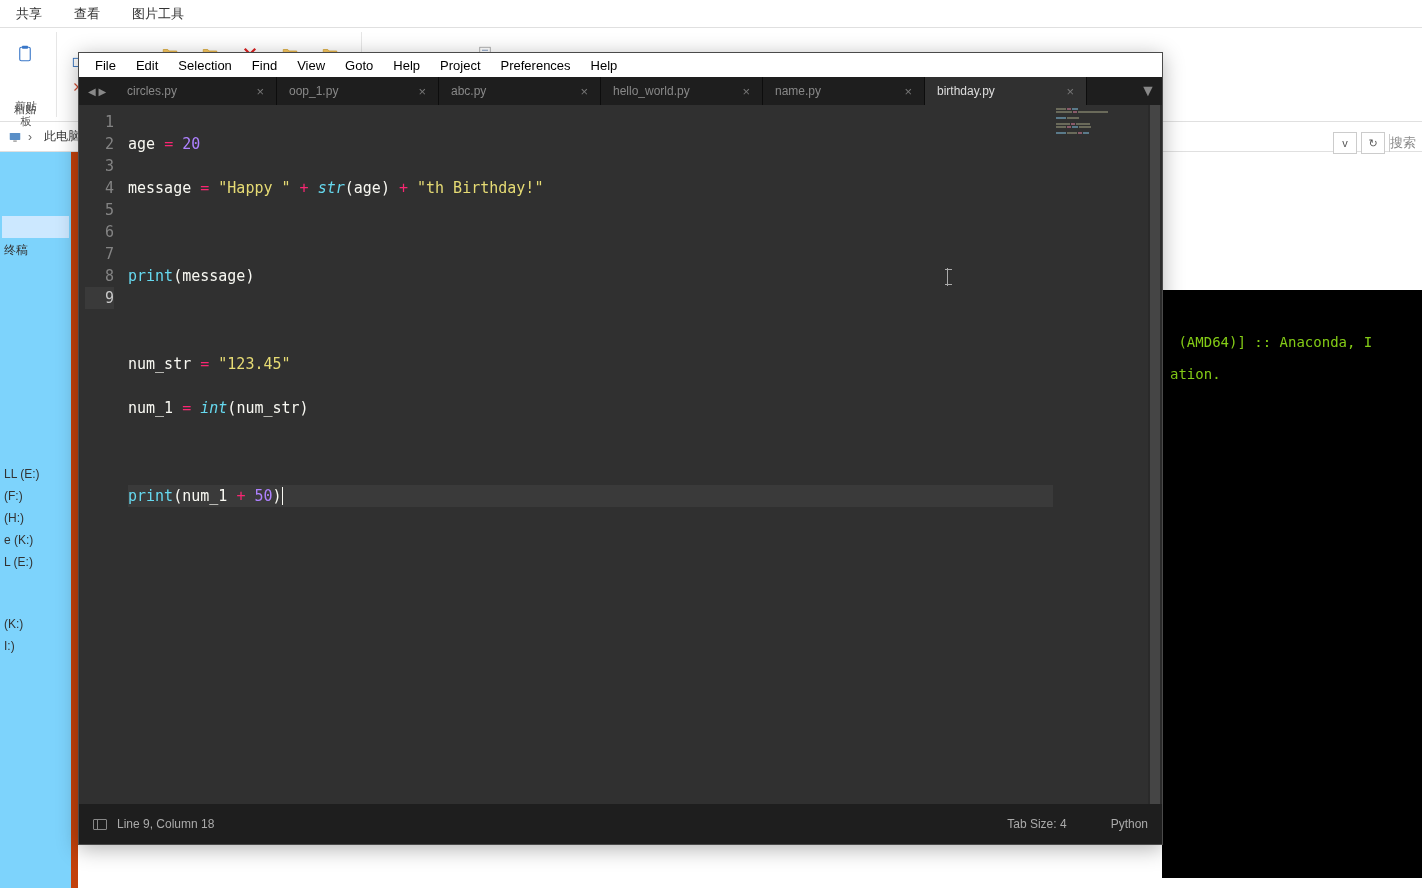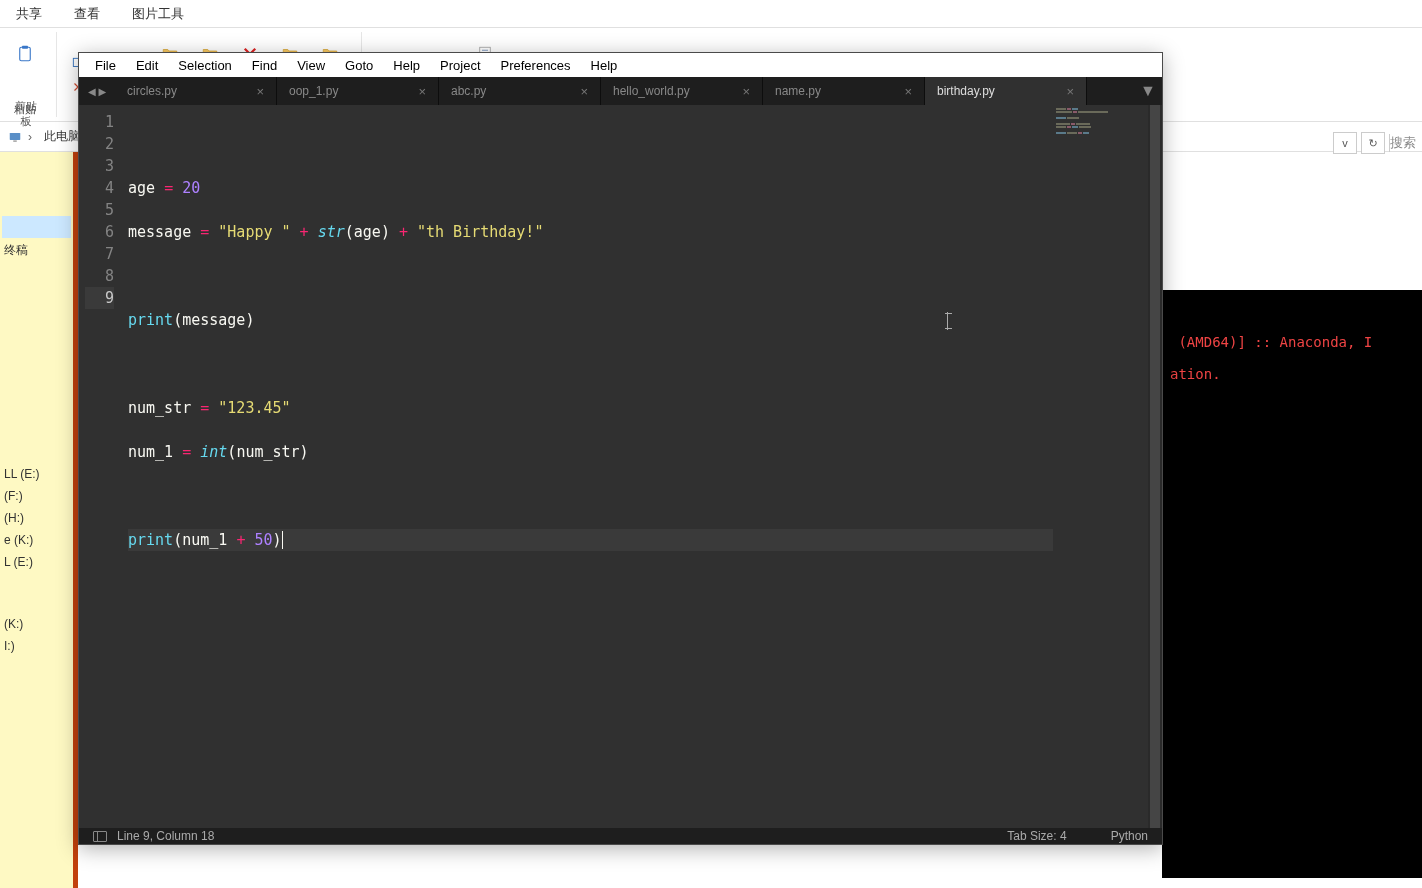--- a/index.html
+++ b/index.html
@@ -87,22 +87,22 @@
   display: flex;
   align-items: center;
   gap: 2px;
 }
 .explorer-sidebar {
   position: absolute;
   left: 0;
   top: 152px;
   width: 78px;
   bottom: 0;
-  background: #fef9c3;
-  border-right: 5px solid #c2410c;
+  background: #7dd3fc;
+  border-right: 7px solid #c2410c;
   font-size: 12px;
   color: #333;
   padding: 4px 2px;
   overflow: hidden;
 }
 .sidebar-item {
   padding: 4px 2px;
   white-space: nowrap;
 }
 .sidebar-item.sel { background: #cce8ff; }
@@ -119,21 +119,21 @@
 }
 
 
 .console-bg {
   position: absolute;
   right: 0;
   top: 290px;
   bottom: 10px;
   width: 260px;
   background: #000;
-  color: #ef4444;
+  color: #84cc16;
   font-family: Consolas, monospace;
   font-size: 14px;
   padding: 28px 8px 8px 8px;
   overflow: hidden;
   white-space: pre;
 }
 
 
 .addr-right {
   position: absolute;
@@ -278,21 +278,20 @@
 .gutter .ln.cur { background: #3a3a3a; color: #c8c8c8; }
 .code {
   flex: 1;
   font-family: Consolas, monospace;
   font-size: 15px;
   line-height: 22px;
   padding: 6px 0 6px 4px;
   color: #f8f8f2;
   white-space: pre;
   position: relative;
-  margin-top: 44px;
 }
 .code .line { height: 22px; }
 .code .line.cur { background: #3a3a3a; }
 .kw-var { color: #f8f8f2; }
 .op { color: #f92672; }
 .num { color: #ae81ff; }
 .str { color: #e6db74; }
 .builtin { color: #66d9ef; font-style: italic; }
 .call { color: #66d9ef; }
 .paren { color: #f8f8f2; }
@@ -349,21 +348,21 @@
   position: absolute;
   left: 2px;
   right: 2px;
   top: 0;
   height: 100%;
   background: #454545;
 }
 
 
 .statusbar {
-  height: 16px;
+  height: 40px;
   background: #1e1e1e;
   color: #aaa;
   font-size: 12px;
   display: flex;
   align-items: center;
   padding: 0 14px;
 }
 .status-left { display: flex; align-items: center; gap: 10px; }
 .status-right { margin-left: auto; display: flex; gap: 44px; }
 .panel-icon {

